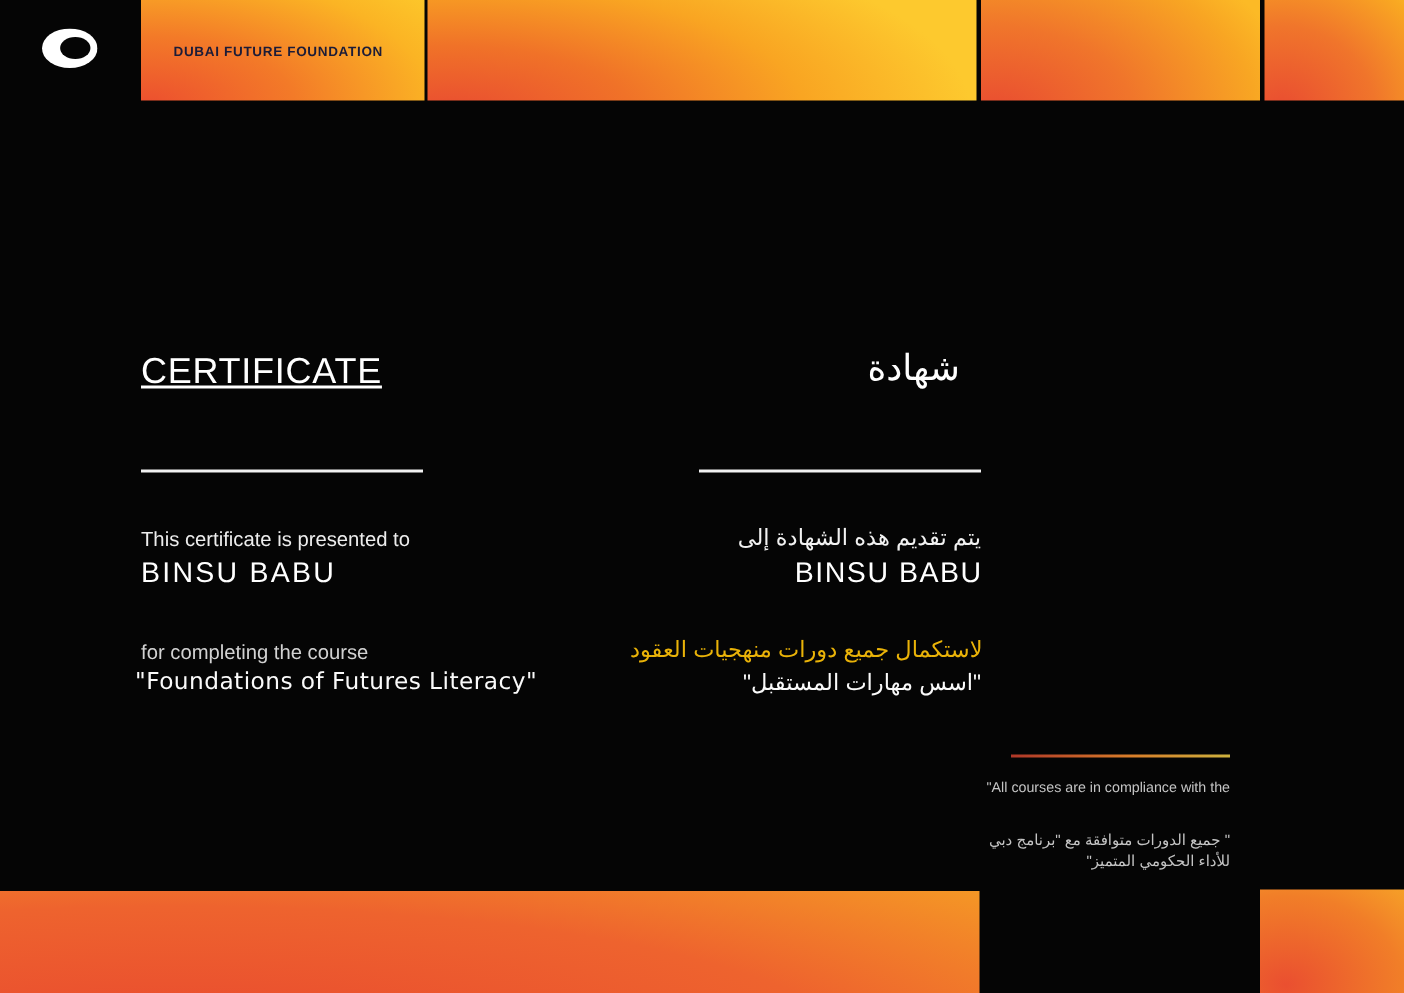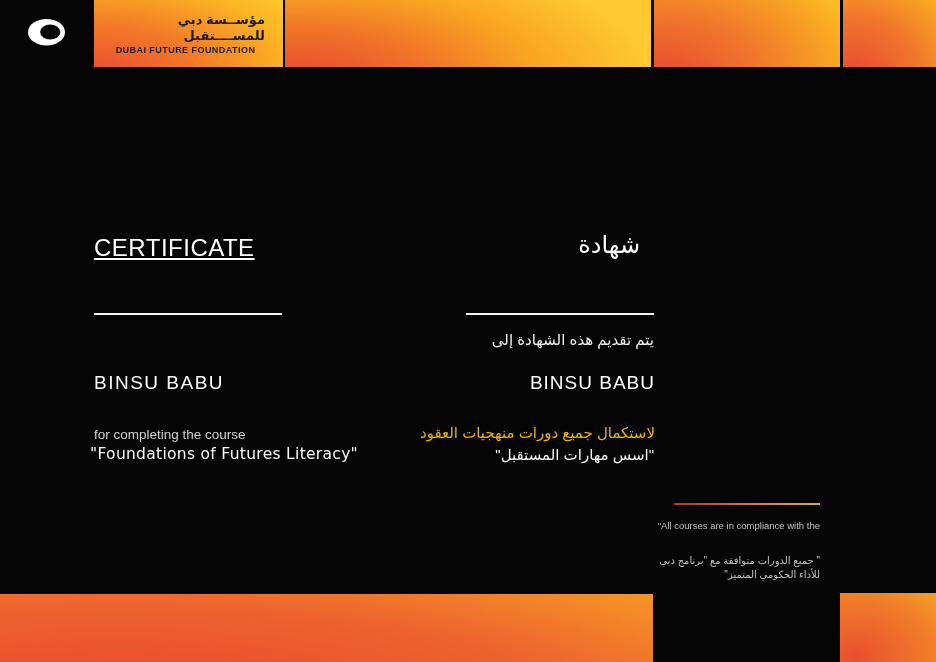--- a/index.html
+++ b/index.html
@@ -33,21 +33,21 @@
     background:radial-gradient(155% 165% at 18% 92%,#ea4f30 0%,#f17e28 52%,#fbbf27 100%);}
   
   .abs{position:absolute;}
   .title-en{left:94px;top:234px;font-size:24px;letter-spacing:.5px;color:#fff;text-decoration:underline;}
   .title-ar{right:296px;top:231px;font-size:24px;color:#fff;}
   .rule{top:313px;width:188px;height:2px;background:#f2f2f2;}
   .rule-left{left:94px;}
   .rule-right{right:282px;}
   .presented-en{left:94px;top:352px;font-size:13.5px;color:#ededed;}
   .name-en{left:94px;top:372px;font-size:19px;letter-spacing:1.5px;color:#fff;}
-  .presented-ar{right:282px;top:331px;font-size:15px;color:#f2f2f2;}
+  .presented-ar{right:282px;top:349px;font-size:15px;color:#f2f2f2;}
   .name-ar{right:281px;top:372px;font-size:19px;letter-spacing:1px;color:#fff;}
   .complete-en{left:94px;top:427px;font-size:13.5px;color:#d2d2d2;}
   .course-en{left:90px;top:445px;font-size:15.5px;color:#fafafa;
     font-family:"DejaVu Sans",sans-serif;letter-spacing:.3px;}
   .complete-ar{right:281px;top:424px;font-size:15px;color:#eab308;}
   .course-ar{right:282px;top:446px;font-size:15px;letter-spacing:.5px;color:#fafafa;}
   
   .comp-rule{left:674px;top:503px;width:146px;height:2px;
     background:linear-gradient(90deg,#b03728 0%,#d97e2a 55%,#cdb23e 100%);}
   .comp-en{right:116px;top:520px;width:280px;text-align:right;
@@ -59,33 +59,33 @@
 <body>
 
 <div class="stage">
 
   <svg class="oval-logo" width="37" height="27" viewBox="0 0 37 27" aria-hidden="true">
     <ellipse cx="18.5" cy="13.2" rx="18.5" ry="13.2" fill="#ffffff"></ellipse>
     <ellipse cx="22.2" cy="13.0" rx="10.1" ry="7.4" fill="#050505"></ellipse>
   </svg>
 
   <div class="band seg-a">
-    <div class="brand-ar" dir="rtl">مؤســسة دبي للمســــتقبل</div>
     <div class="brand-en">DUBAI FUTURE FOUNDATION</div>
   </div>
   <div class="band seg-b"></div>
   <div class="band seg-c"></div>
   <div class="band seg-d"></div>
 
   <div class="abs title-en">CERTIFICATE</div>
   <div class="abs title-ar" dir="rtl">شهادة</div>
 
   <div class="abs rule rule-left"></div>
   <div class="abs rule rule-right"></div>
 
+  <div class="abs presented-en">This certificate is presented to</div>
   <div class="abs name-en">BINSU BABU</div>
   <div class="abs presented-ar" dir="rtl">يتم تقديم هذه الشهادة إلى</div>
   <div class="abs name-ar">BINSU BABU</div>
 
   <div class="abs complete-en">for completing the course</div>
   <div class="abs course-en">"Foundations of Futures Literacy"</div>
   <div class="abs complete-ar" dir="rtl">لاستكمال جميع دورات منهجيات العقود</div>
   <div class="abs course-ar" dir="rtl">"اسس مهارات المستقبل"</div>
 
   <div class="abs comp-rule"></div>

